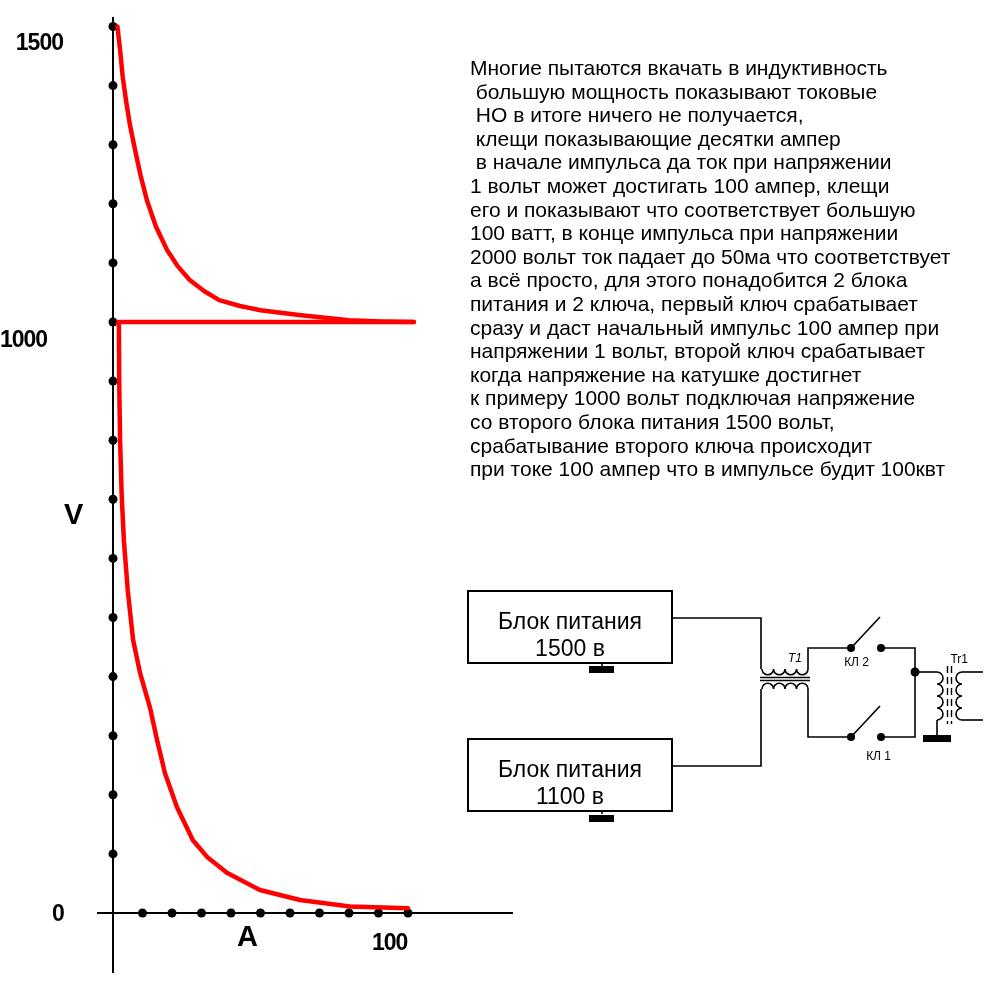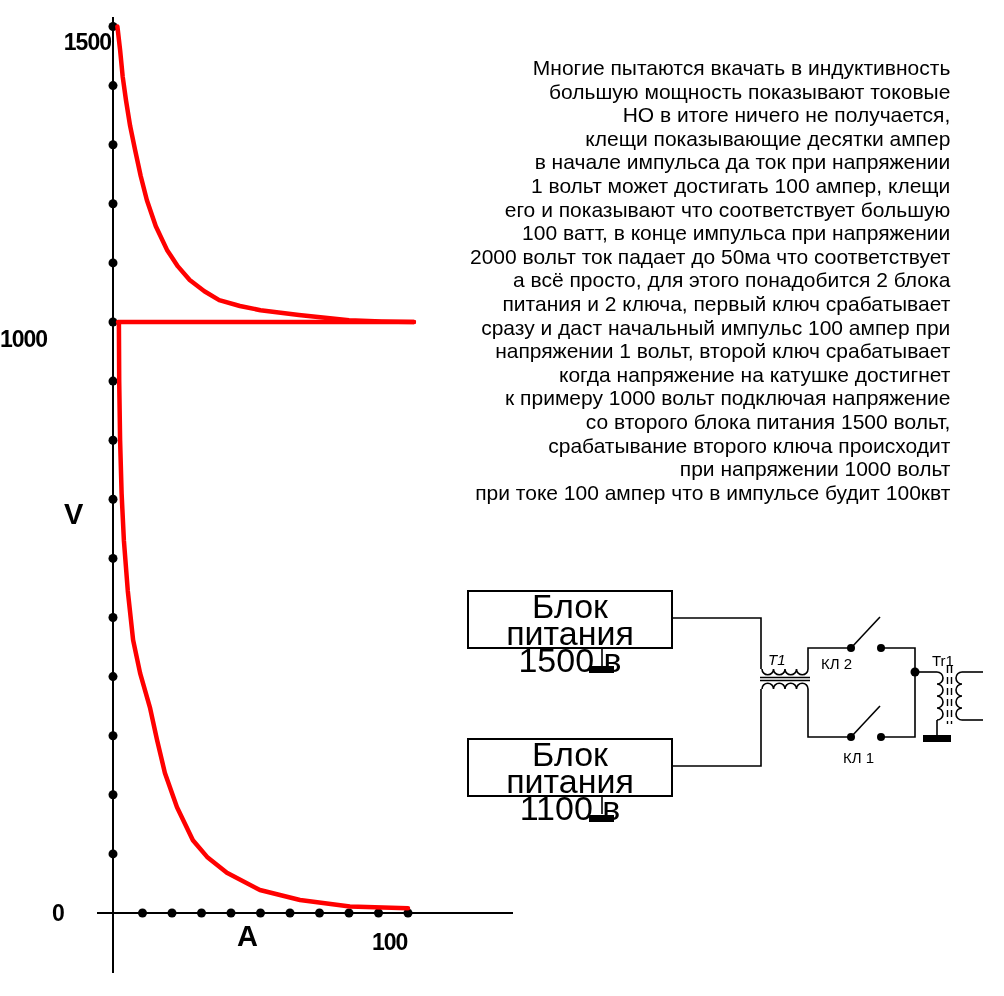--- a/index.html
+++ b/index.html
@@ -2,33 +2,33 @@
 <html><head>
 <meta charset="utf-8">
 <style>
   html,body{margin:0;padding:0;background:#ffffff;}
   .page{position:relative;width:1004px;height:996px;background:#ffffff;overflow:hidden;
         font-family:"Liberation Sans","DejaVu Sans",sans-serif;color:#000;}
   #scene{position:absolute;left:0;top:0;}
   .lbl{position:absolute;color:#000;white-space:nowrap;}
   .tick{font-size:23px;font-weight:700;letter-spacing:-1px;}
   .axis-letter{font-size:29px;font-weight:700;}
-  .y1500{left:0;top:29px;width:63px;text-align:right;padding-left:48px;}
+  .y1500{left:0;top:29px;width:63px;text-align:right;}
   .y1000{left:0;top:326px;width:63px;text-align:left;}
   .y0{left:38px;top:900px;width:40px;text-align:center;}
   .x100{left:372px;top:929px;width:60px;text-align:left;}
   .vlab{left:64px;top:498px;}
   .alab{left:237px;top:920px;}
   .annotation{position:absolute;left:470px;top:56px;font-size:21px;line-height:23.6px;}
-  .annotation div{white-space:pre;text-align:right;}
+  .annotation div{white-space:pre;}
   .psu{position:absolute;width:202px;height:54px;border:2px solid #000;background:#fff;
-       text-align:center;font-size:34px;line-height:27px;padding-top:1px;}
+       text-align:center;font-size:23px;line-height:27px;padding-top:16px;}
   .psu1{left:467px;top:590px;}
   .psu2{left:467px;top:738px;}
-  .circ-lbl{font-size:15px;text-align:left;}
+  .circ-lbl{font-size:12px;text-align:right;}
   .t1{left:768px;top:651px;width:34px;font-style:italic;}
   .tr1{left:932px;top:652px;width:36px;}
   .kl2{left:821px;top:655px;width:48px;}
   .kl1{left:843px;top:749px;width:48px;}
 </style>
 </head>
 <body>
 
 <div class="page">
 
@@ -112,21 +112,20 @@
       <div>100 ватт, в конце импульса при напряжении</div>
       <div>2000 вольт ток падает до 50ма что соответствует</div>
       <div>а всё просто, для этого понадобится 2 блока</div>
       <div>питания и 2 ключа, первый ключ срабатывает</div>
       <div>сразу и даст начальный импульс 100 ампер при</div>
       <div>напряжении 1 вольт, второй ключ срабатывает</div>
       <div>когда напряжение на катушке достигнет</div>
       <div>к примеру 1000 вольт подключая напряжение</div>
       <div>со второго блока питания 1500 вольт,</div>
       <div>срабатывание второго ключа происходит</div>
-      <div>при напряжении 1000 вольт</div>
       <div>при токе 100 ампер что в импульсе будит 100квт</div>
     </div>
 
   <div class="psu psu1">
     <div>Блок питания</div>
     <div>1500 в</div>
   </div>
   <div class="psu psu2">
     <div>Блок питания</div>
     <div>1100 в</div>

